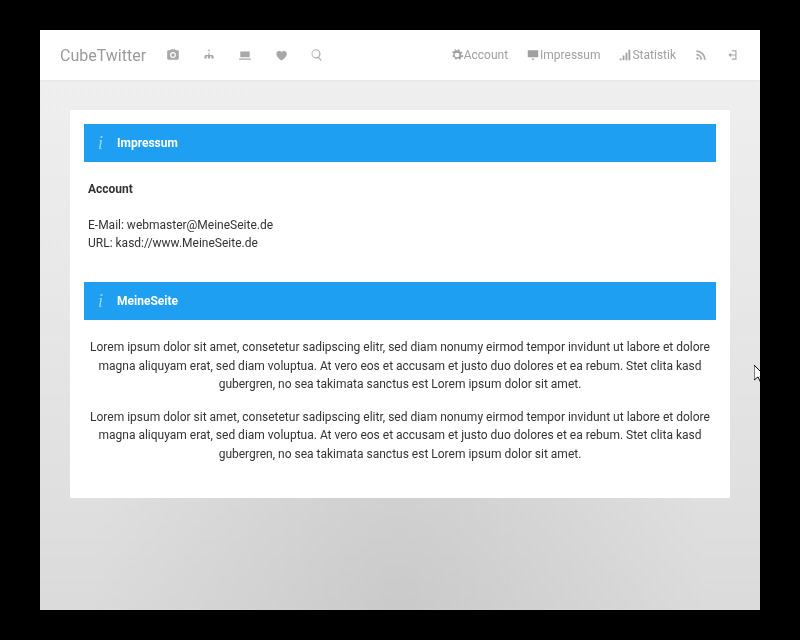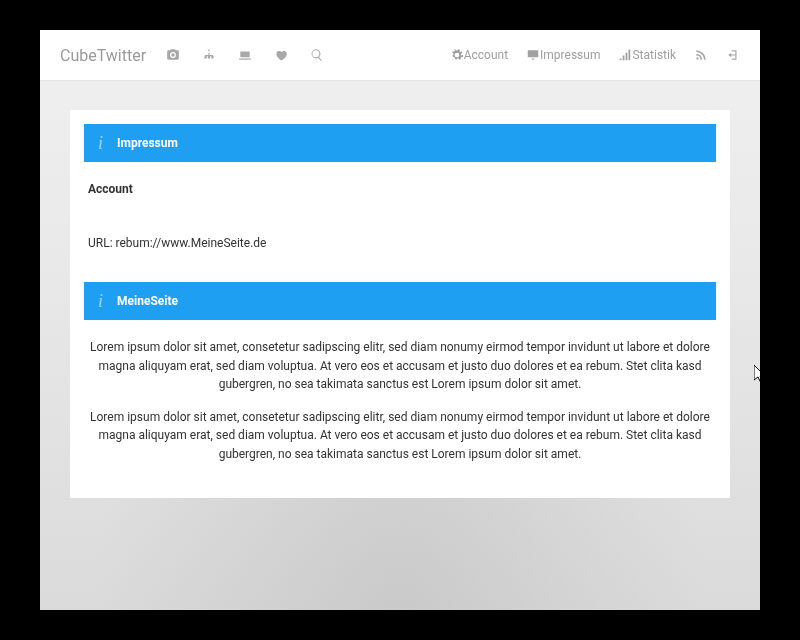--- a/index.html
+++ b/index.html
@@ -192,22 +192,22 @@
 
   <div class="content-card">
     <div class="section-header">
       <span class="info-icon">i</span>
       <span class="section-title">Impressum</span>
     </div>
     <div class="section-body">
       <div class="block">
         <b>Account</b><br>
         <br>
-        <br>
-        <span>URL: rebum://www.MeineSeite.de</span>
+        <span>E-Mail: webmaster@MeineSeite.de</span><br>
+        <span>URL: kasd://www.MeineSeite.de</span>
       </div>
     </div>
 
     <div class="section-header second">
       <span class="info-icon">i</span>
       <span class="section-title">MeineSeite</span>
     </div>
     <div class="section-body">
       <p class="para">Lorem ipsum dolor sit amet, consetetur sadipscing elitr, sed diam nonumy eirmod tempor invidunt ut labore et dolore magna aliquyam erat, sed diam voluptua. At vero eos et accusam et justo duo dolores et ea rebum. Stet clita kasd gubergren, no sea takimata sanctus est Lorem ipsum dolor sit amet.</p>
       <p class="para">Lorem ipsum dolor sit amet, consetetur sadipscing elitr, sed diam nonumy eirmod tempor invidunt ut labore et dolore magna aliquyam erat, sed diam voluptua. At vero eos et accusam et justo duo dolores et ea rebum. Stet clita kasd gubergren, no sea takimata sanctus est Lorem ipsum dolor sit amet.</p>

